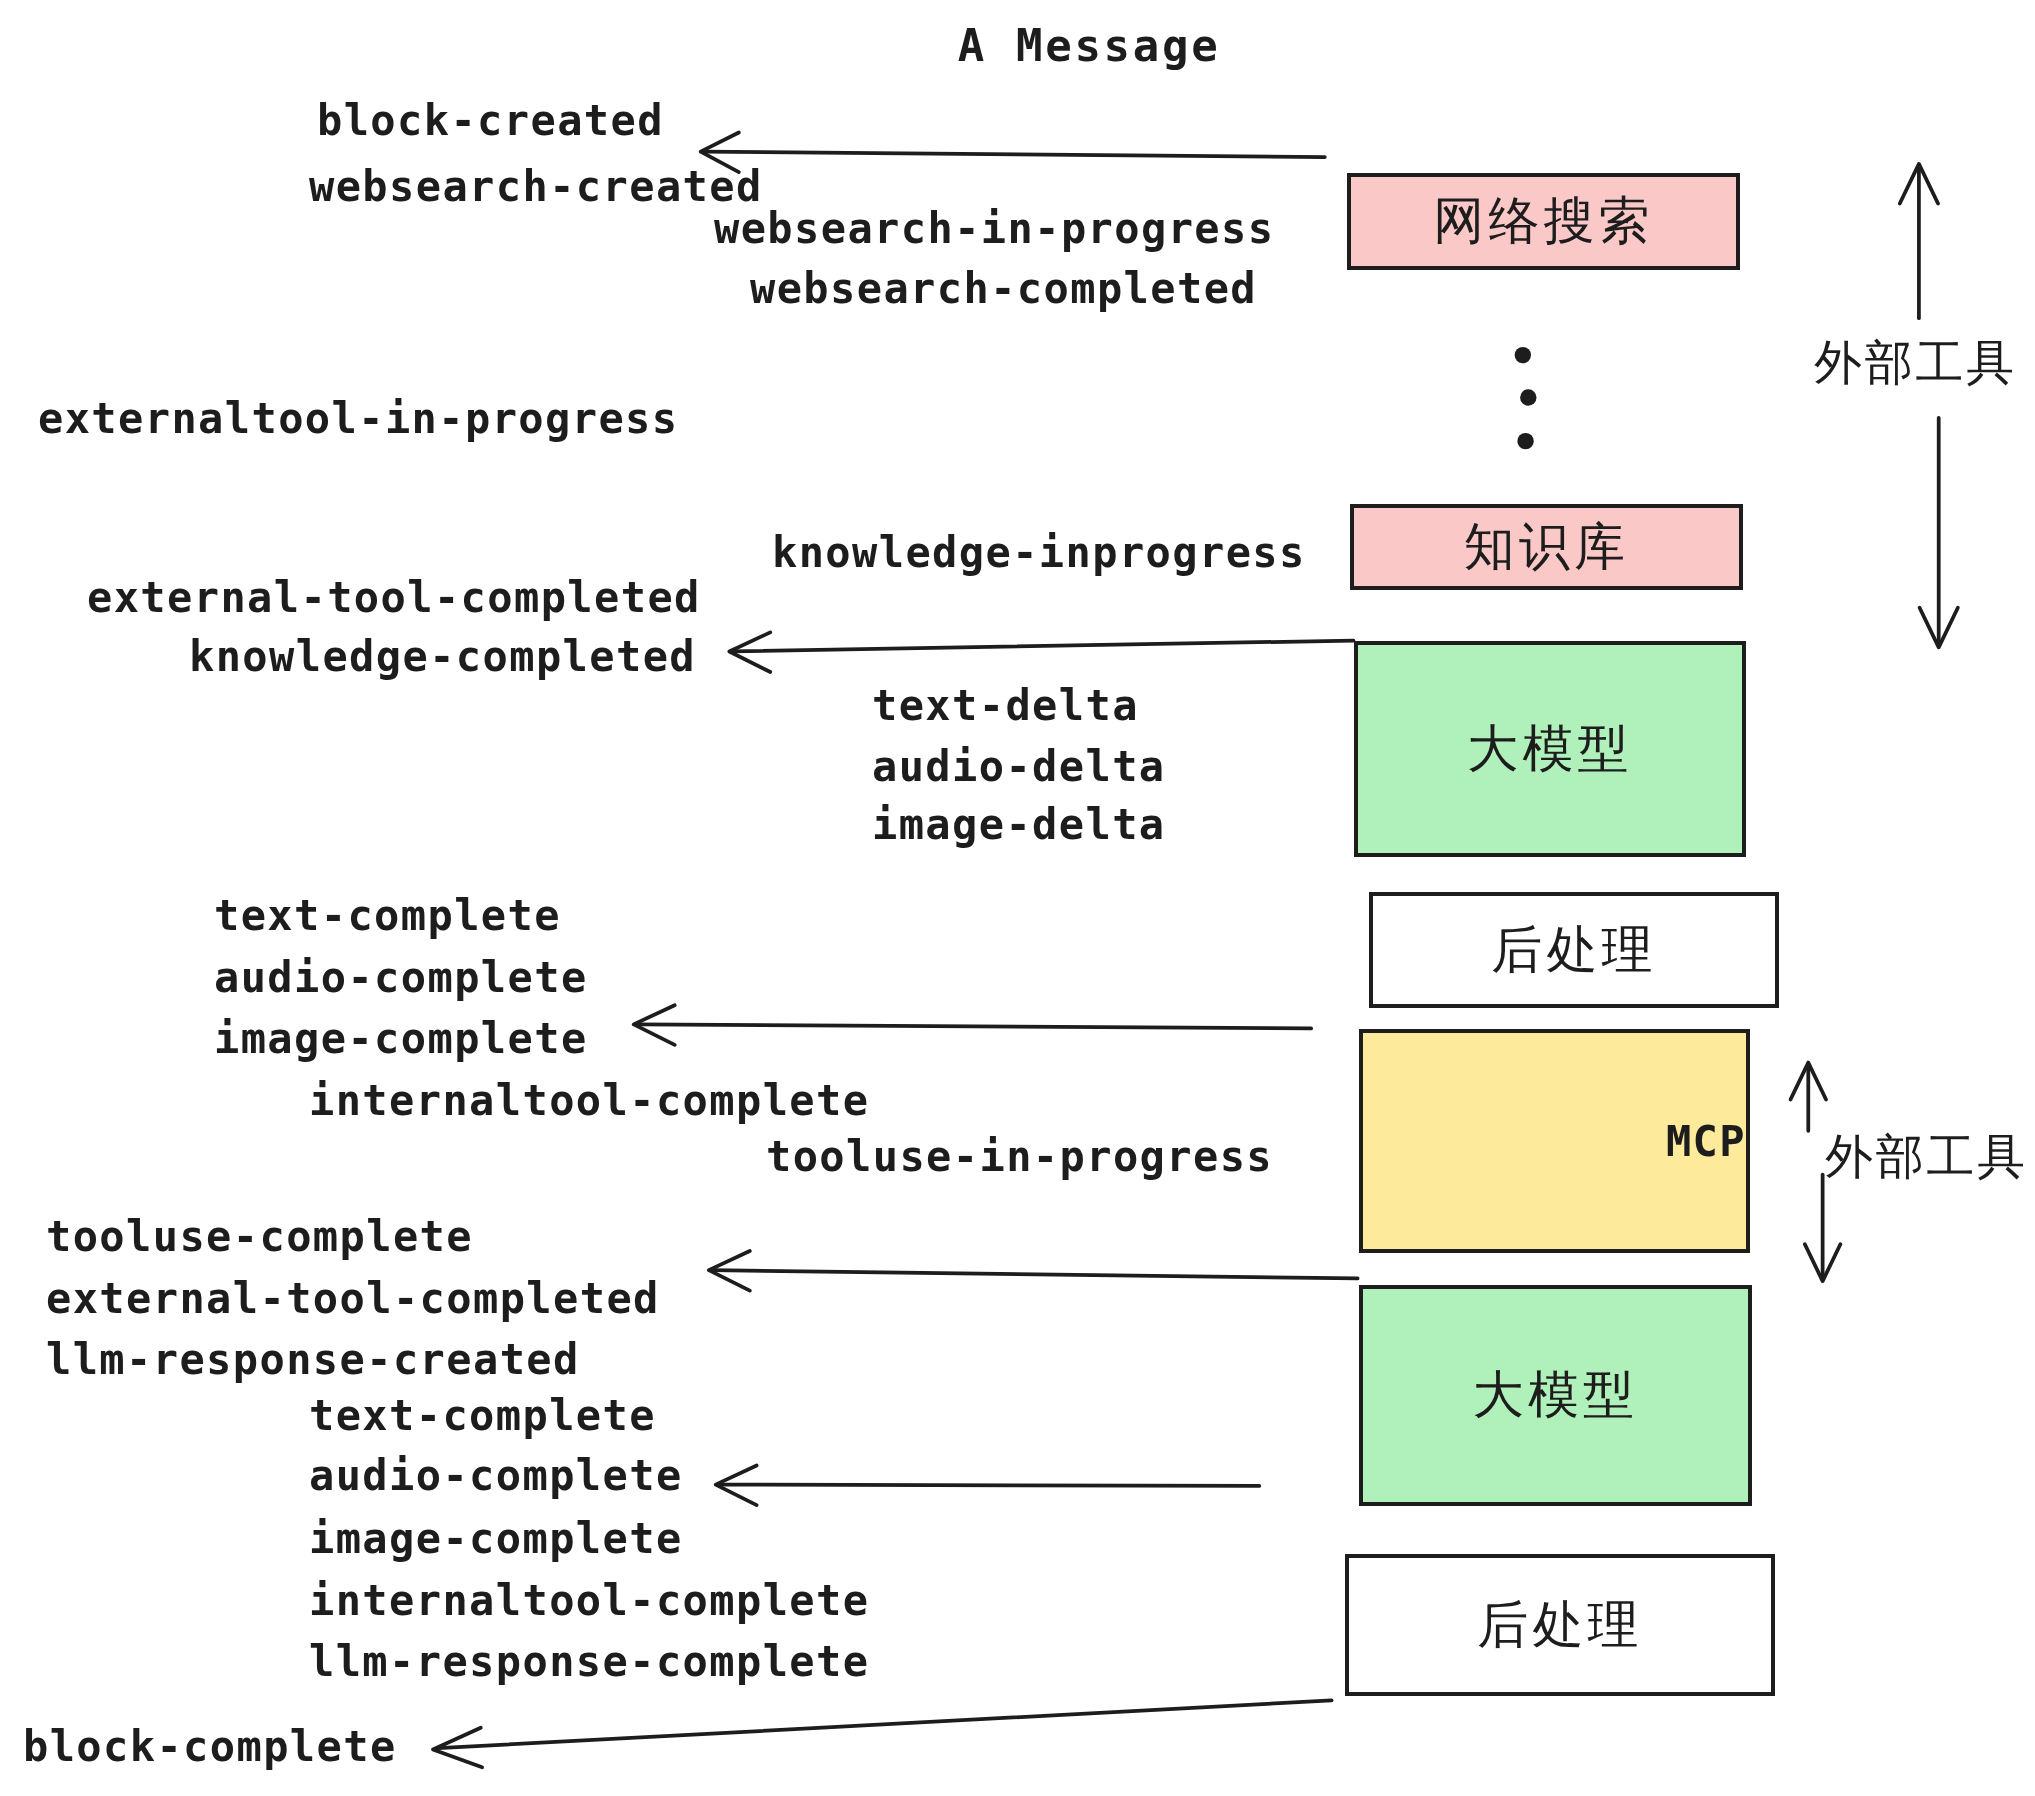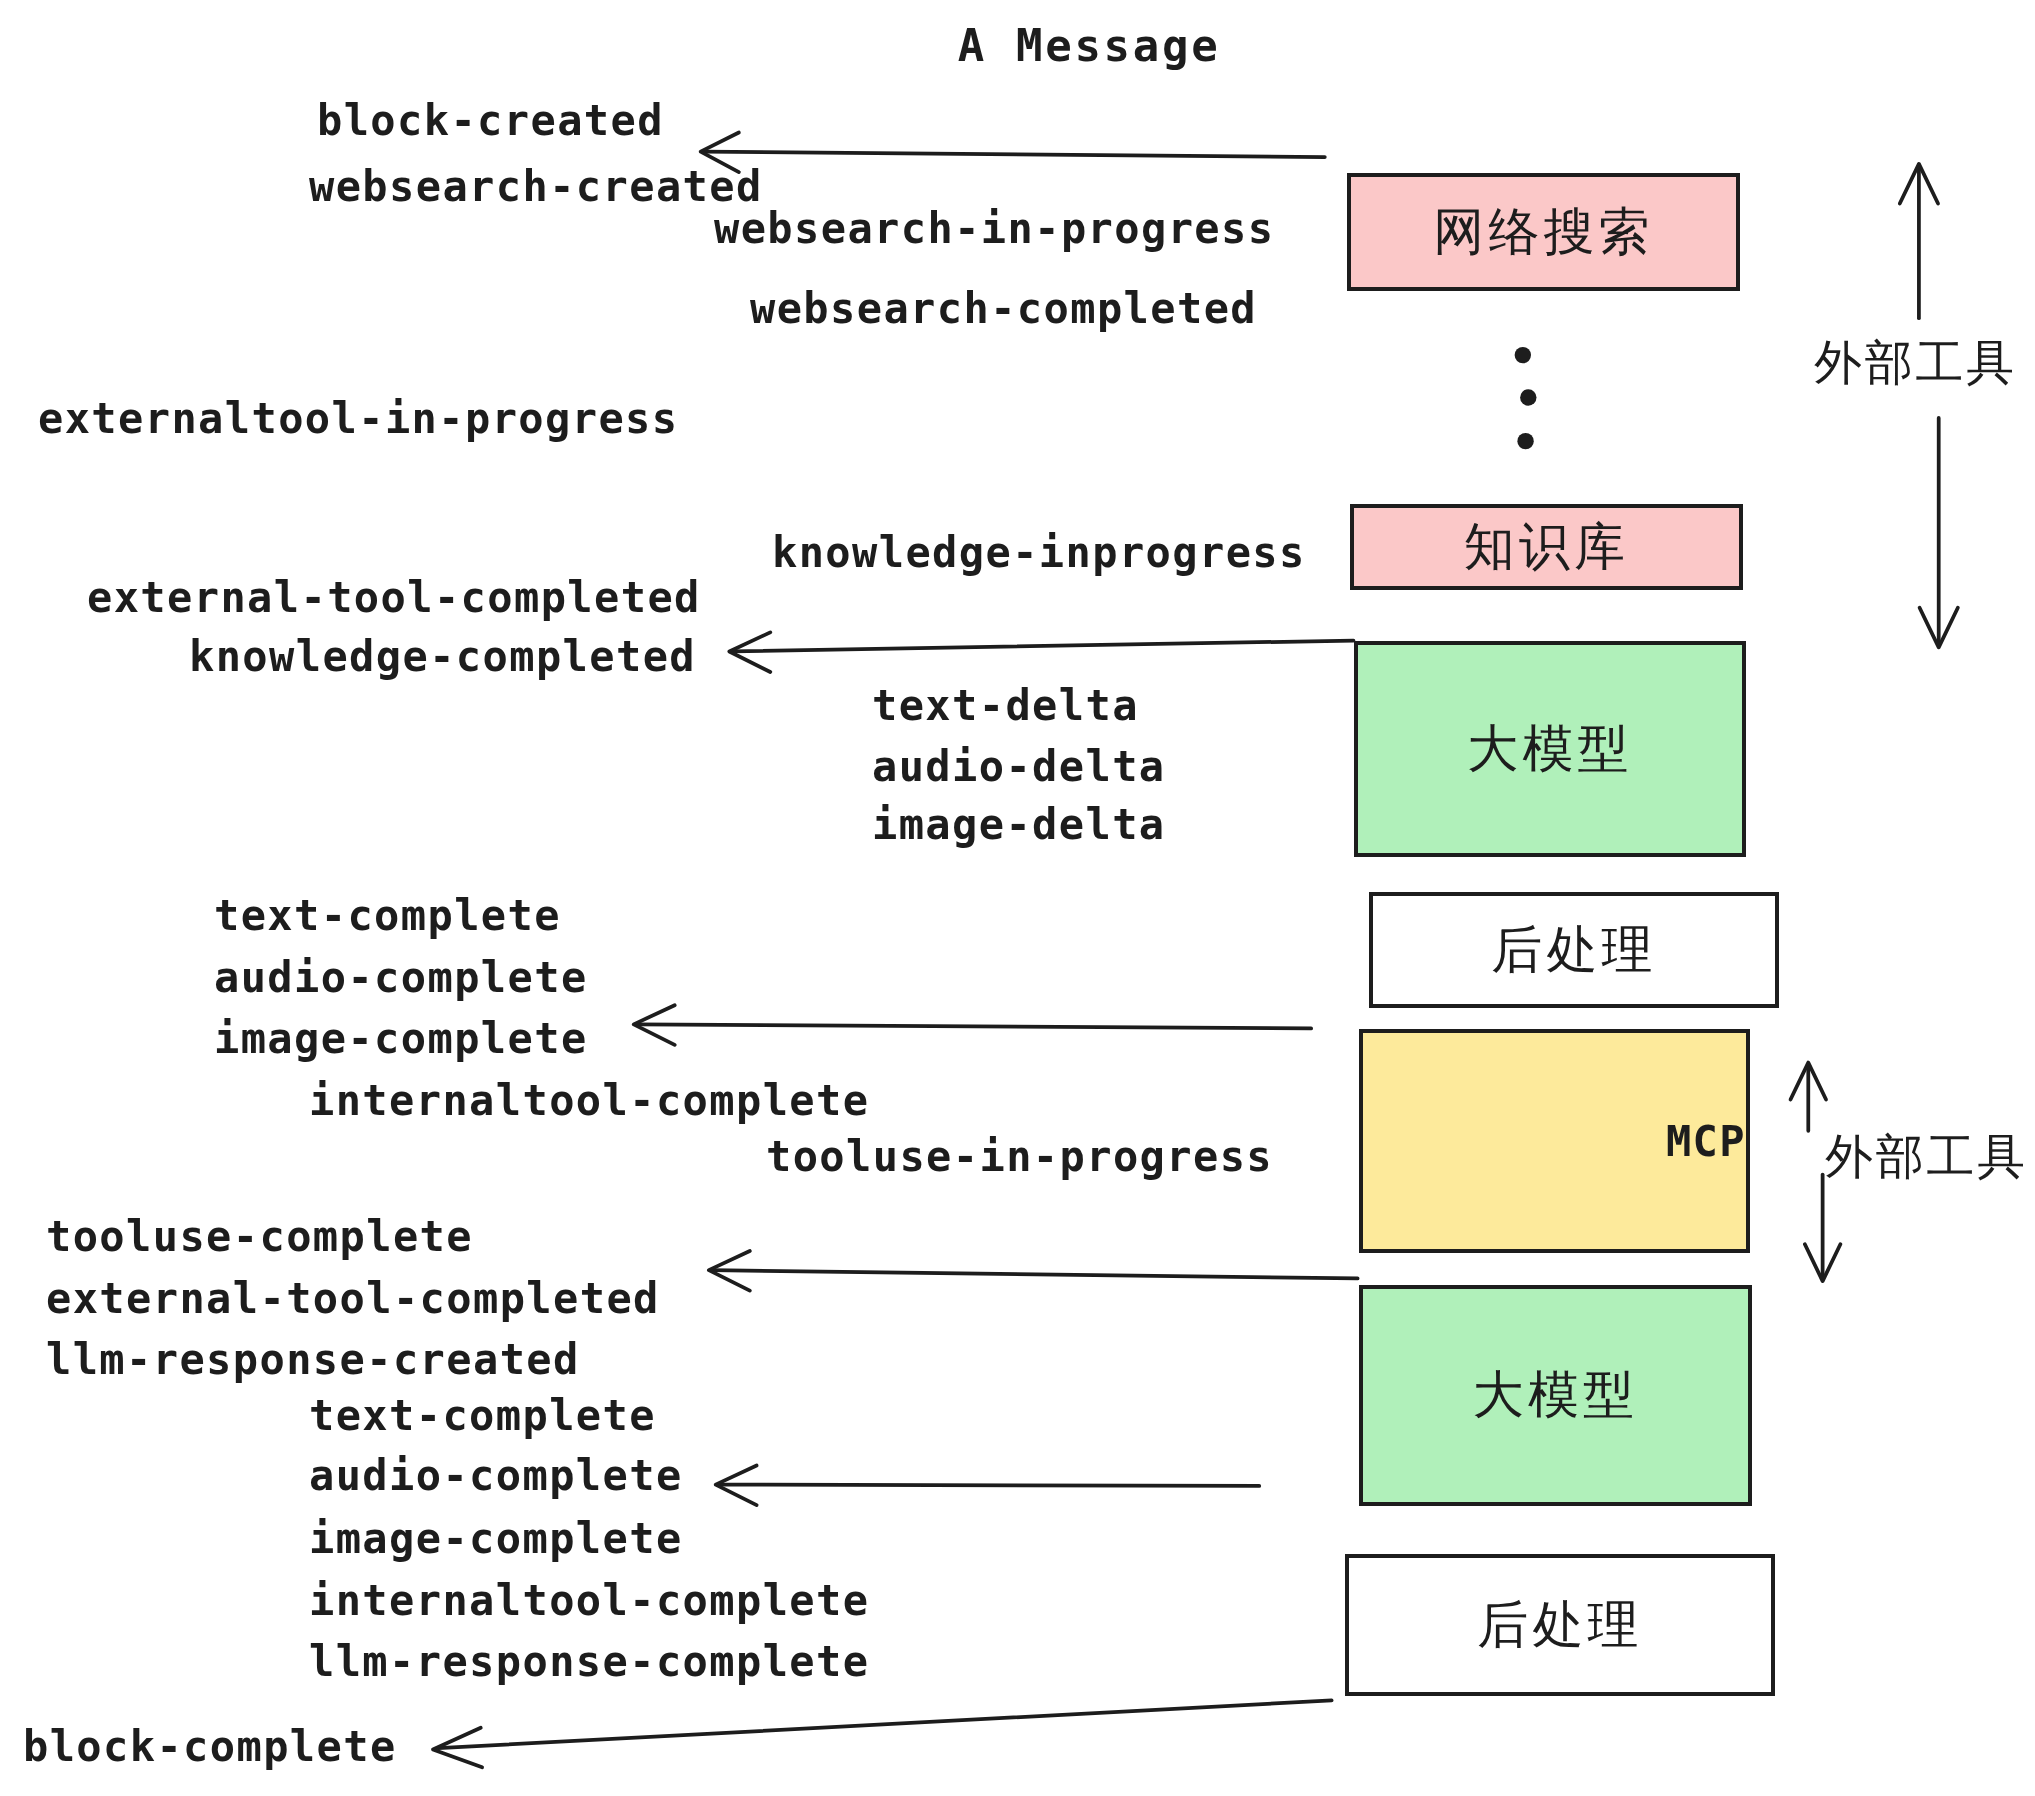--- a/index.html
+++ b/index.html
@@ -86,21 +86,21 @@
 </head>
 <body>
 
 <div id="canvas">
 
   <div class="title" style="left:1089px; top:45px;">A Message</div>
 
   <div class="event" style="left:309px;  top:120px;margin-left:8px;">block-created</div>
   <div class="event" style="left:309px;  top:186px;">websearch-created</div>
   <div class="event" style="left:714px; top:228px;">websearch-in-progress</div>
-  <div class="event" style="left:750px; top:308px;text-align:center;">websearch-completed</div>
+  <div class="event" style="left:750px; top:288px;text-align:center;">websearch-completed</div>
   <div class="event" style="left:38px;   top:418px;">externaltool-in-progress</div>
   <div class="event" style="left:772px; top:552px;">knowledge-inprogress</div>
   <div class="event" style="left:87px;  top:597px;">external-tool-completed</div>
   <div class="event" style="left:189px;  top:656px;">knowledge-completed</div>
   <div class="event" style="left:872px; top:705px;">text-delta</div>
   <div class="event" style="left:872px; top:766px;">audio-delta</div>
   <div class="event" style="left:872px; top:824px;">image-delta</div>
   <div class="event" style="left:214px;  top:915px;">text-complete</div>
   <div class="event" style="left:214px;  top:977px;">audio-complete</div>
   <div class="event" style="left:214px;  top:1038px;">image-complete</div>
@@ -109,21 +109,21 @@
   <div class="event" style="left:46px;   top:1236px;">tooluse-complete</div>
   <div class="event" style="left:46px;   top:1298px;">external-tool-completed</div>
   <div class="event" style="left:46px;   top:1359px;">llm-response-created</div>
   <div class="event" style="left:309px;  top:1415px;">text-complete</div>
   <div class="event" style="left:309px;  top:1475px;">audio-complete</div>
   <div class="event" style="left:309px;  top:1538px;">image-complete</div>
   <div class="event" style="left:309px;  top:1600px;">internaltool-complete</div>
   <div class="event" style="left:309px;  top:1661px;">llm-response-complete</div>
   <div class="event" style="left:23px;   top:1746px;">block-complete</div>
 
-  <div class="box pink" style="left:1347px; top:173px;  width:393px; height:118px;">
+  <div class="box pink" style="left:1347px; top:173px;  width:393px; height:97px;">
     <span>网络搜索</span>
   </div>
   <div class="box pink" style="left:1350px; top:504px;  width:393px; height:86px;">
     <span>知识库</span>
   </div>
   <div class="box green" style="left:1354px; top:641px;  width:392px; height:216px;">
     <span>大模型</span>
   </div>
   <div class="box white" style="left:1369px; top:892px; width:410px; height:116px;">
     <span>后处理</span>

